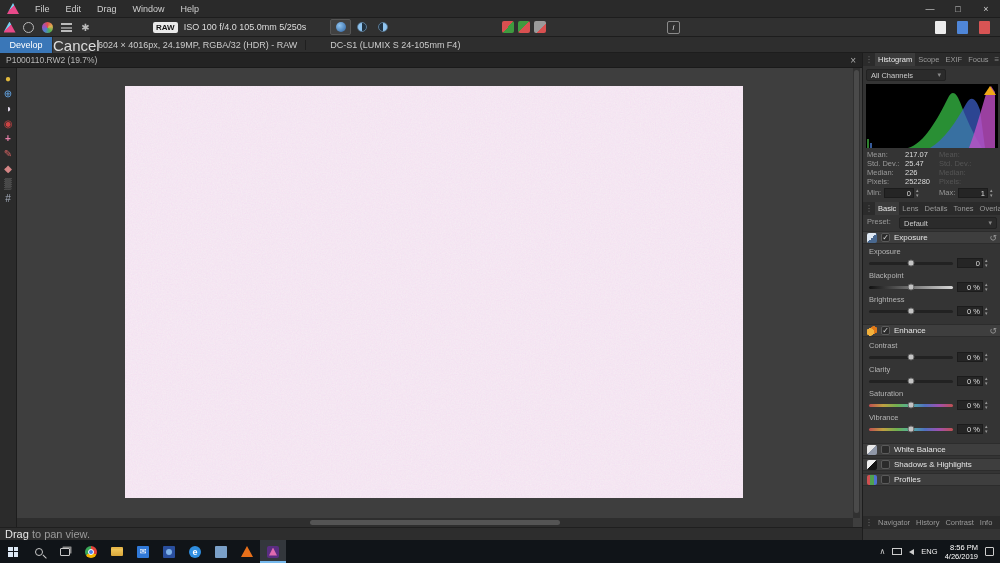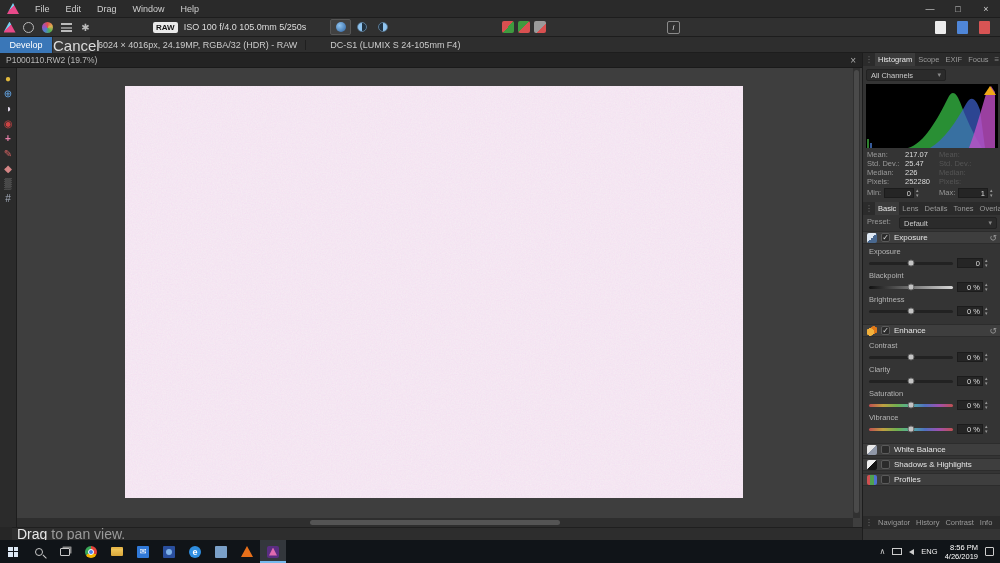--- a/index.html
+++ b/index.html
@@ -77,22 +77,22 @@
   
   #canvas { left:17px; top:68px; width:845px; height:459px; background:#3e3e3e; overflow:hidden; }
   #raw-image { position:absolute; left:108px; top:18px; width:618px; height:412px; }
   #vscroll { position:absolute; left:836px; top:0; width:7px; height:450px; background:#313131; }
   #vscroll .thumb { position:absolute; left:1px; top:2px; width:5px; height:443px;
     background:#4a4a4a; border-radius:3px; }
   #hscroll { position:absolute; left:0; top:450px; width:836px; height:9px; background:#2e2e2e; }
   #hscroll .thumb { position:absolute; left:293px; top:2px; width:250px; height:5px;
     background:#545454; border-radius:3px; }
 
-  #statusbar { left:12px; top:527px; width:862px; height:13px; background:#2d2d2d;
-    border-top:1px solid #1f1f1f; font-size:14px; line-height:12px; padding-left:5px; }
+  #statusbar { left:0; top:527px; width:862px; height:13px; background:#2d2d2d;
+    border-top:1px solid #1f1f1f; font-size:11px; line-height:12px; padding-left:5px; }
   #statusbar .strong { color:#e8e8e8; } #statusbar .rest { color:#9a9a9a; }
 
   
   #rightpanel { left:862px; top:53px; width:138px; height:487px; background:#343434;
     border-left:1px solid #1d1d1d; }
   .ptabs { position:absolute; left:0; width:138px; height:13px; background:#2b2b2b;
     display:flex; align-items:center; overflow:hidden; }
   .grip { color:#777; font-size:8px; padding:0 2px; }
   .ptab { font-size:7.5px; color:#9a9a9a; padding:2px 3px; white-space:nowrap; }
   .ptab.active { background:#3b3b3b; color:#e8e8e8; }

